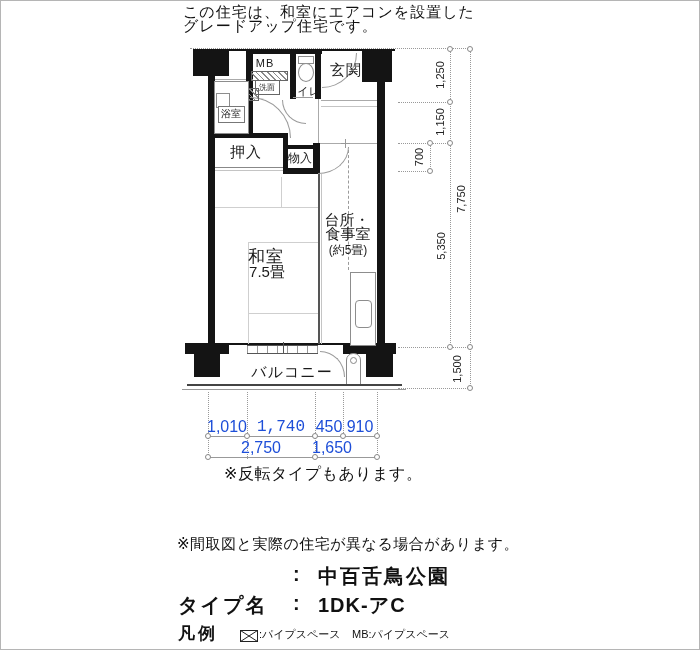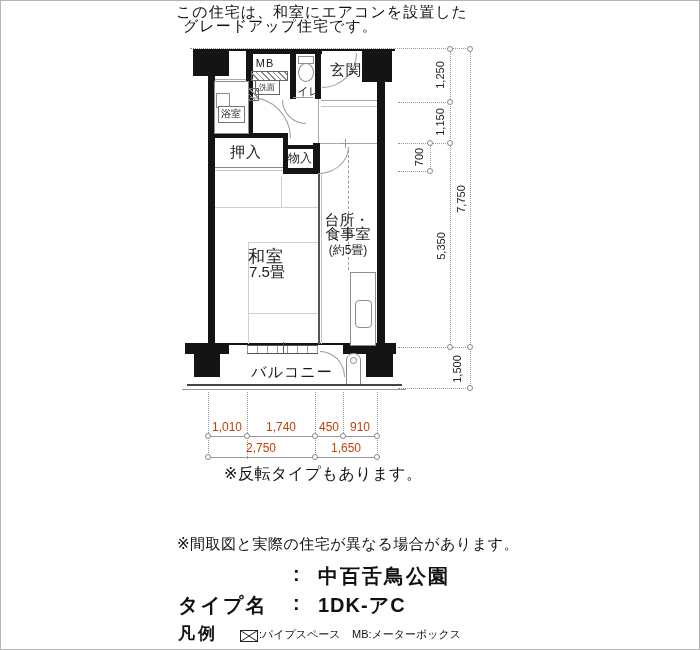--- a/index.html
+++ b/index.html
@@ -14,35 +14,35 @@
   .dotx{position:absolute;height:0;border-top:1px dotted #999;}
   .doty{position:absolute;width:0;border-left:1px dotted #999;}
   .tick{position:absolute;width:4px;height:4px;border:1px solid #888;border-radius:50%;
         background:#fff;transform:translate(-50%,-50%);}
   .arc{position:absolute;border:0 solid #9a9a9a;}
   .arc-br{border-right-width:1px;border-bottom-width:1px;border-bottom-right-radius:100% 100%;}
   .arc-bl{border-left-width:1px;border-bottom-width:1px;border-bottom-left-radius:100% 100%;}
   .arc-tr{border-top-width:1px;border-right-width:1px;border-top-right-radius:100% 100%;}
   .rlabel{position:absolute;transform:translate(-50%,-50%);white-space:nowrap;color:#1a1a1a;
           letter-spacing:1px;}
-  .dimh{position:absolute;transform:translate(-50%,-50%);white-space:nowrap;font-size:12px;color:#c2410c;}
+  .dimh{position:absolute;transform:translate(-50%,-50%);white-space:nowrap;font-size:16px;color:#1d4ed8;}
   .dimv{position:absolute;transform:translate(-50%,-50%) rotate(-90deg);white-space:nowrap;
         font-size:11px;color:#222;}
   .hatch{background:repeating-linear-gradient(45deg,#8a8a8a 0 1px,transparent 1px 4px);
          border:1px solid #666;}
   .fixt{position:absolute;border:1px solid #8d8d8d;background:#fff;}
   .note{position:absolute;font-size:15px;letter-spacing:0.5px;white-space:nowrap;}
   .big{position:absolute;font-size:20px;font-weight:600;white-space:nowrap;}
 </style>
 </head>
 <body>
 
 <div class="page">
 
-  <div class="abs" style="left:176px;top:3px;font-size:15px;letter-spacing:1px;white-space:nowrap;">この住宅は、和室にエアコンを設置した</div>
+  <div class="abs" style="left:183px;top:3px;font-size:15px;letter-spacing:1px;white-space:nowrap;">この住宅は、和室にエアコンを設置した</div>
   <div class="abs" style="left:183px;top:17px;font-size:15px;letter-spacing:1px;white-space:nowrap;">グレードアップ住宅です。</div>
 
   <div class="dotx" style="left:190px;top:48px;width:282px;"></div>
 
   <div class="wall" style="left:195px;top:49px;width:200px;height:2px;"></div>
   <div class="wall" style="left:246px;top:49px;width:76px;height:5px;"></div>
   <div class="wall" style="left:208px;top:49px;width:7px;height:302px;"></div>
   <div class="wall" style="left:377px;top:49px;width:8px;height:302px;"></div>
   <div class="wall" style="left:193px;top:49px;width:36px;height:27px;"></div>
   <div class="wall" style="left:362px;top:49px;width:30px;height:33px;"></div>
@@ -153,39 +153,39 @@
   <div class="lx" style="left:208px;top:457px;width:169px;background:#999;"></div>
   <span class="tick" style="left:208px;top:436px;"></span>
   <span class="tick" style="left:247px;top:436px;"></span>
   <span class="tick" style="left:315px;top:436px;"></span>
   <span class="tick" style="left:343px;top:436px;"></span>
   <span class="tick" style="left:377px;top:436px;"></span>
   <span class="tick" style="left:208px;top:457px;"></span>
   <span class="tick" style="left:315px;top:457px;"></span>
   <span class="tick" style="left:377px;top:457px;"></span>
   <div class="dimh" style="left:227px;top:427px;">1,010</div>
-  <div class="dimh" style="left:281px;top:427px;">1,740</div>
+  <div class="dimh" style="left:281px;top:427px;font-family:Liberation Mono, monospace;">1,740</div>
   <div class="dimh" style="left:329px;top:427px;">450</div>
   <div class="dimh" style="left:360px;top:427px;">910</div>
   <div class="dimh" style="left:261px;top:448px;">2,750</div>
-  <div class="dimh" style="left:346px;top:448px;">1,650</div>
+  <div class="dimh" style="left:332px;top:448px;">1,650</div>
 
   <div class="note" style="left:224px;top:464px;font-size:16px;">※反転タイプもあります。</div>
   <div class="note" style="left:177px;top:535px;">※間取図と実際の住宅が異なる場合があります。</div>
 
   <div class="big" style="left:293px;top:563px;">:</div>
   <div class="big" style="left:318px;top:563px;letter-spacing:2px;">中百舌鳥公園</div>
   <div class="big" style="left:178px;top:592px;letter-spacing:2px;">タイプ名</div>
   <div class="big" style="left:293px;top:592px;">:</div>
   <div class="big" style="left:318px;top:592px;letter-spacing:1px;">1DK-アC</div>
 
   <div class="abs" style="left:178px;top:622px;font-size:17px;font-weight:600;letter-spacing:3px;">凡例</div>
   <span class="abs" style="left:240px;top:628px;">
     <svg width="18" height="12" viewBox="0 0 18 12">
       <rect x="0.5" y="0.5" width="17" height="11" fill="none" stroke="#222" stroke-width="1"></rect>
       <line x1="0.5" y1="0.5" x2="17.5" y2="11.5" stroke="#222" stroke-width="1"></line>
       <line x1="17.5" y1="0.5" x2="0.5" y2="11.5" stroke="#222" stroke-width="1"></line>
     </svg>
   </span>
   <div class="abs" style="left:259px;top:627px;font-size:11px;white-space:nowrap;">:パイプスペース</div>
-  <div class="abs" style="left:352px;top:627px;font-size:11px;white-space:nowrap;">MB:メーターボックス</div>
+  <div class="abs" style="left:352px;top:627px;font-size:11px;white-space:nowrap;">MB:パイプスペース</div>
 
 </div>
 
 </body></html>

